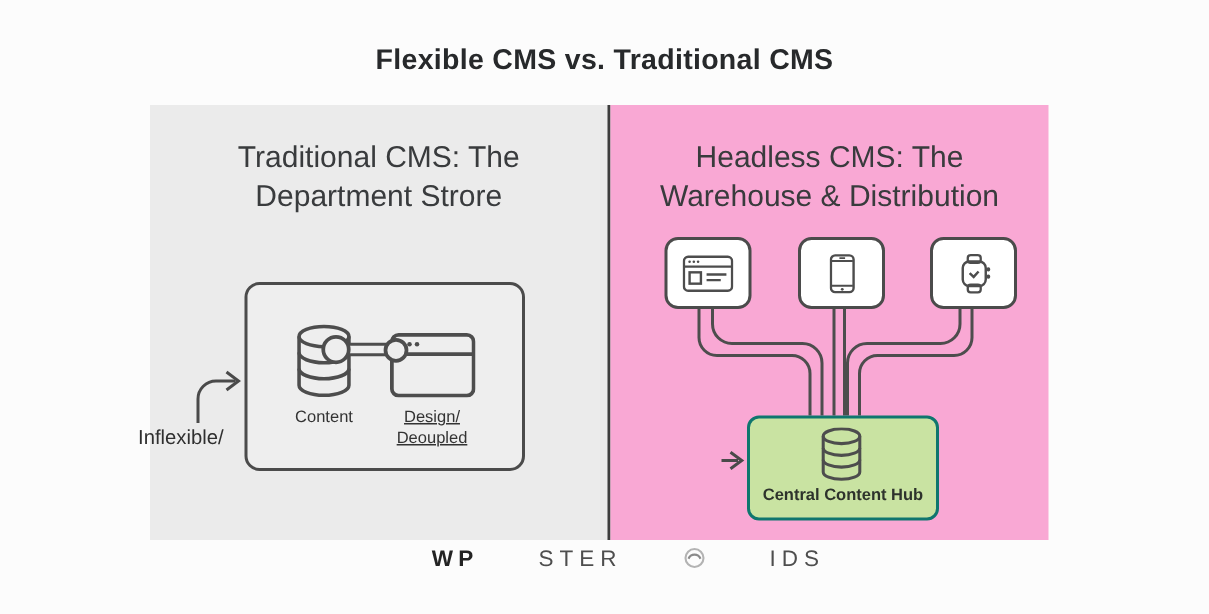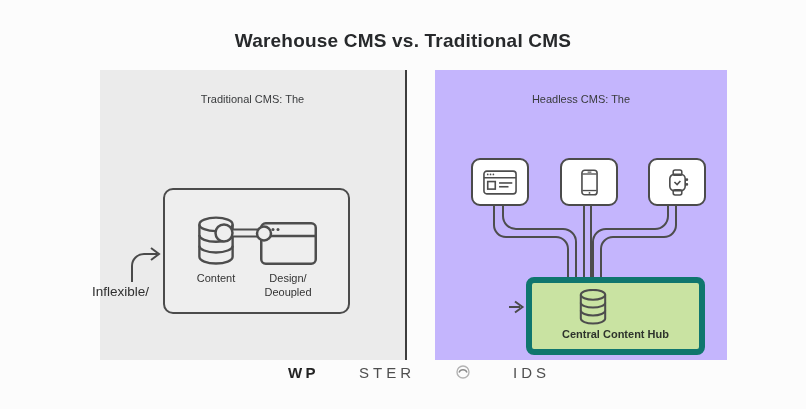--- a/index.html
+++ b/index.html
@@ -18,42 +18,42 @@
     text-align:center;font-size:19px;font-weight:700;
     letter-spacing:.2px;color:#27292b;
   }
 
   
   .panel{position:absolute;top:70px;height:290px;}
   .panel-left{
     left:100px;width:305px;background:#ebebeb;
     border-right:2px solid #3d3d3d;
   }
-  .panel-right{left:407px;width:292px;background:#c4b5fd;margin-left:28px;}
+  .panel-right{left:407px;width:292px;background:#f9a8d4;}
 
   .panel-heading{
     position:absolute;left:0;top:22px;width:100%;
-    text-align:center;font-size:11px;line-height:1.32;
+    text-align:center;font-size:20px;line-height:1.32;
     color:#393b3d;font-weight:400;
   }
 
   
   .coupled-box{
     position:absolute;left:63px;top:118px;width:183px;height:122px;
     border:2px solid #4b4b4b;border-radius:10px;background:#eeeeee;
   }
   .cylinder-big{position:absolute;left:32px;top:26px;}
   .browser-big{position:absolute;left:95px;top:32px;}
   .coupling-svg{position:absolute;left:0;top:0;width:183px;height:122px;}
   .item-label{
     position:absolute;text-align:center;font-size:11px;line-height:1.25;
     color:#333;white-space:nowrap;
   }
   .label-content{left:9px;top:82px;width:84px;}
-  .label-frontend{left:83px;top:82px;width:80px;}
+  .label-frontend{left:83px;top:82px;width:80px;text-decoration:underline;}
 
   
   .annotation{
     position:absolute;text-align:left;font-size:13.5px;line-height:1.22;
     color:#2f2f2f;
   }
   .annotation-left{left:-8px;top:214px;width:84px;}
   .annotation-right{left:9px;top:228px;width:76px;}
   .arrow-svg{position:absolute;left:0;top:0;width:100%;height:100%;pointer-events:none;}
 
@@ -65,21 +65,21 @@
   }
   .device-web{left:36px;}
   .device-phone{left:125px;}
   .device-watch{left:213px;}
 
   .pipes-svg{position:absolute;left:0;top:0;width:292px;height:290px;pointer-events:none;}
 
   
   .hub-box{
     position:absolute;left:91px;top:207px;width:124px;height:66px;
-    background:#c9e3a2;border:6px solid #0f766e;border-radius:8px;padding-left:43px;
+    background:#c9e3a2;border:2px solid #0f766e;border-radius:8px;
   }
   .hub-cylinder{position:absolute;left:46px;top:6px;}
   .hub-label{
     position:absolute;left:0;top:45px;width:100%;text-align:center;
     font-size:11px;font-weight:700;color:#2e332c;white-space:nowrap;
   }
 
   
   .brand{
     position:absolute;left:16px;top:362px;width:806px;height:20px;
@@ -91,26 +91,27 @@
   .brand .o-icon{margin:0 3px 0 1px;display:inline-block;}
 
   svg{display:block;}
   .stroke{stroke:#4d4d4d;fill:none;}
 </style>
 </head>
 <body>
 
 <div class="canvas">
 
-  <div class="main-title">Warehouse CMS vs. Traditional CMS</div>
+  <div class="main-title">Flexible CMS vs. Traditional CMS</div>
 
   <div class="panel panel-left">
 
     <div class="panel-heading">
       <div>Traditional CMS: The</div>
+      <div>Department Strore</div>
     </div>
 
     <div class="coupled-box">
 
       <span class="cylinder-big">
         <svg width="38" height="50" viewBox="0 0 48 62">
           <g class="stroke" stroke-width="3">
             <ellipse cx="24" cy="10" rx="21" ry="8.5"></ellipse>
             <path d="M3,10 V51 a21,8.5 0 0 0 42,0 V10"></path>
             <path d="M3,23.5 a21,8.5 0 0 0 42,0"></path>
@@ -149,20 +150,21 @@
     </svg>
     <div class="annotation annotation-left">
       <div>Inflexible/</div>
     </div>
   </div>
 
   <div class="panel panel-right">
 
     <div class="panel-heading">
       <div>Headless CMS: The</div>
+      <div>Warehouse &amp; Distribution</div>
     </div>
 
     <svg class="pipes-svg" viewBox="0 0 292 290">
       <g fill="none" stroke="#4d4d4d" stroke-width="2">
         <path d="M59,132 V155 A12,12 0 0 0 71,167 H121 A12,12 0 0 1 133,179 V207"></path>
         <path d="M68,132 V146 A13,13 0 0 0 81,159 H128 A13,13 0 0 1 141,172 V207"></path>
         <path d="M149,132 V207"></path>
         <path d="M156,132 V207"></path>
         <path d="M233,132 V146 A13,13 0 0 1 220,159 H171 A13,13 0 0 0 158,172 V207"></path>
         <path d="M241,132 V155 A12,12 0 0 1 229,167 H178 A12,12 0 0 0 166,179 V207"></path>

